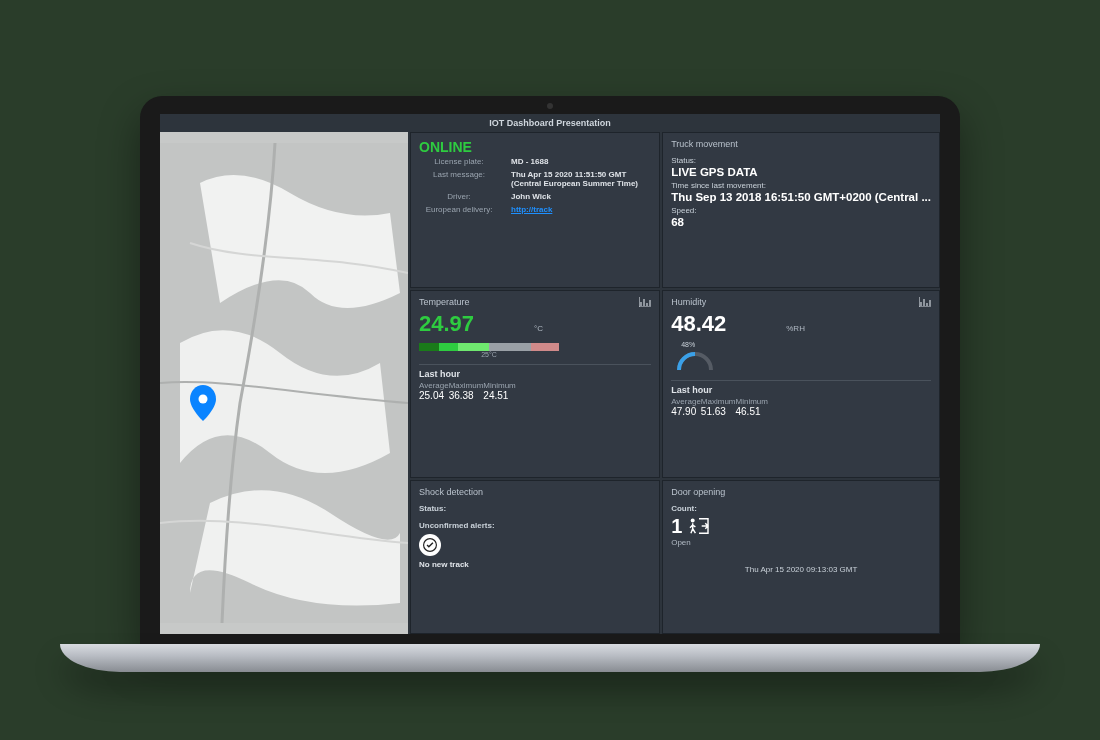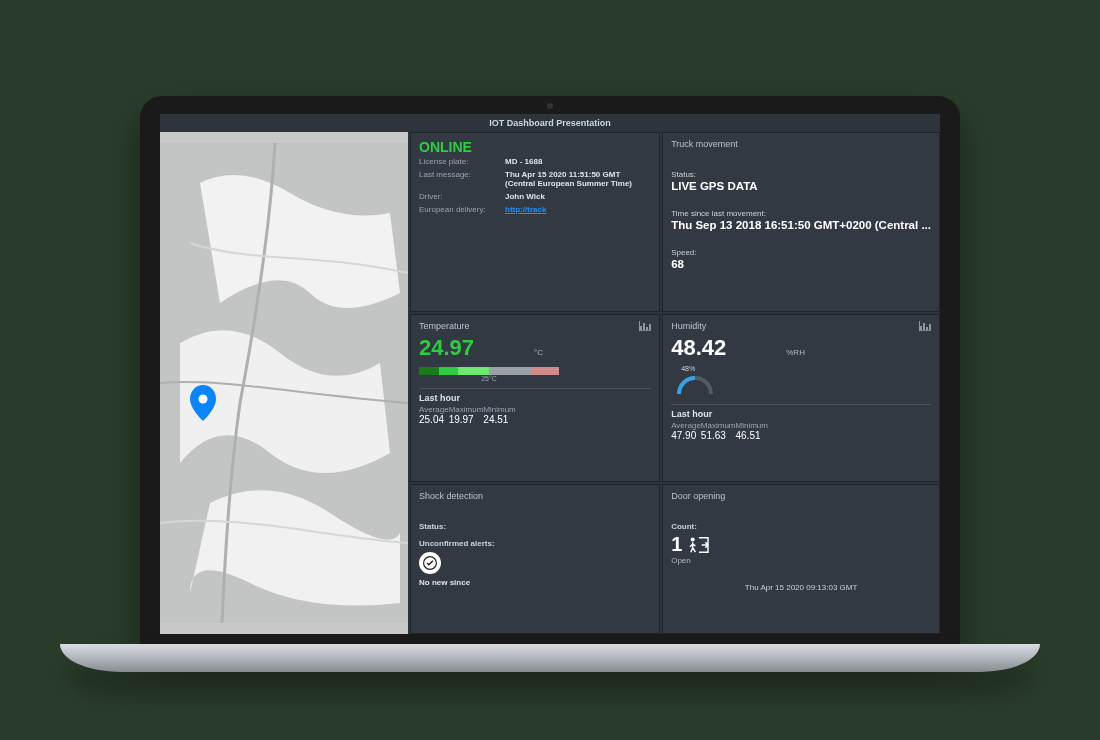--- a/index.html
+++ b/index.html
@@ -9,24 +9,24 @@
 .screen{width:100%;height:100%;background:#2d343c;display:flex;flex-direction:column;color:#dfe3e8;font-size:9px}
 .titlebar{background:#2d343c;text-align:center;padding:4px 0;font-weight:700;color:#cfd6dd;font-size:9px}
 .content{flex:1;display:grid;grid-template-columns:248px 1fr 1fr;grid-template-rows:auto auto auto;gap:2px;overflow:hidden}
 .map{grid-row:1/4;grid-column:1;background:#c7c9c8;position:relative}
 .map svg{width:100%;height:100%}
 .panel{background:#323943;border:1px solid #1e242b;padding:6px 8px;display:flex;flex-direction:column;position:relative}
 .panel-title{font-size:9px;color:#b9c2cc;margin-bottom:4px}
 .chart-icon{position:absolute;top:6px;right:8px;width:12px;height:10px}
 .online{color:#2ecc40;font-weight:700;font-size:14px}
 .kv{display:flex;font-size:8px;margin:2px 0}
-.kv .k{width:80px;text-align:left;color:#9aa4af;padding-right:6px}
+.kv .k{width:80px;text-align:center;color:#9aa4af;padding-right:12px}
 .kv .v{color:#dfe3e8;font-weight:700;flex:1}
 .link{color:#1e90ff;text-decoration:underline;cursor:pointer}
-.block-label{font-size:8px;color:#c9d1d9;margin-top:17px}
+.block-label{font-size:8px;color:#c9d1d9;margin-top:3px}
 .block-value{font-size:11.5px;color:#fff;font-weight:700;margin-top:1px;white-space:nowrap;overflow:hidden;text-overflow:ellipsis}
 .bignum{font-size:22px;font-weight:700}
 .unit{font-size:8px;color:#b0b9c3;margin-left:60px}
 .bar{height:8px;width:140px;display:flex;margin-top:6px}
 .bar-seg{height:100%}
 .scale-label{font-size:7px;color:#9aa4af;text-align:center;width:140px}
 .subhead{font-size:9px;color:#dfe3e8;font-weight:700;border-top:1px solid #4a525c;margin-top:6px;padding-top:4px}
 .stats{display:flex;margin-top:2px}
 .stat{font-size:8px;text-align:left}
 .stat .l{color:#9aa4af}
@@ -117,21 +117,21 @@
         </div>
         <div class="scale-label">25°C</div>
         <div class="subhead">Last hour</div>
         <div class="stats">
           <div class="stat">
               <div class="l">Average</div>
               <div class="n">25.04</div>
             </div>
           <div class="stat">
               <div class="l">Maximum</div>
-              <div class="n">19.97</div>
+              <div class="n">36.38</div>
             </div>
           <div class="stat">
               <div class="l">Minimum</div>
               <div class="n">24.51</div>
             </div>
         </div>
       </div>
 
       <div class="panel" id="p-hum">
         <div class="panel-title">Humidity</div>
@@ -169,21 +169,21 @@
       <div class="panel" id="p-shock">
         <div class="panel-title">Shock detection</div>
         <div class="block-label" style="font-weight:700">Status:</div>
         <div class="block-label" style="margin-top:8px;font-weight:700">Unconfirmed alerts:</div>
         <div class="check">
           <svg viewBox="0 0 24 24">
               <circle cx="12" cy="12" r="11" fill="#fff" stroke="#222" stroke-width="2"></circle>
               <path d="M7 12 l3 3 l7 -7" stroke="#222" stroke-width="2.5" fill="none"></path>
             </svg>
         </div>
-        <div class="tiny" style="color:#dfe3e8;font-weight:700">No new since</div>
+        <div class="tiny" style="color:#dfe3e8;font-weight:700">No new track</div>
       </div>
 
       <div class="panel" id="p-door">
         <div class="panel-title">Door opening</div>
         <div class="block-label" style="font-weight:700">Count:</div>
         <div class="door-row">
           <div class="door-count">1</div>
           <svg class="door-icon" viewBox="0 0 24 20">
               <circle cx="5" cy="4" r="2.2" fill="#fff"></circle>
               <path d="M5 7 v6 M5 9 l-3 3 M5 9 l3 2 M5 13 l-2 5 M5 13 l3 5" stroke="#fff" stroke-width="1.6" fill="none"></path>

